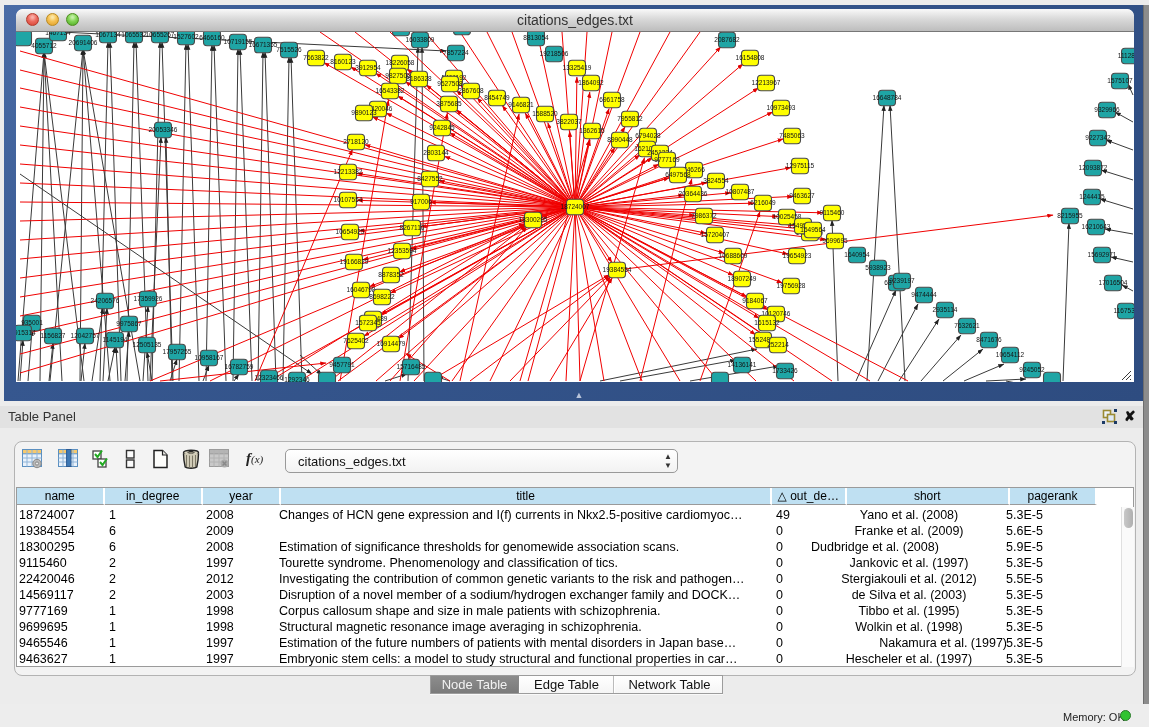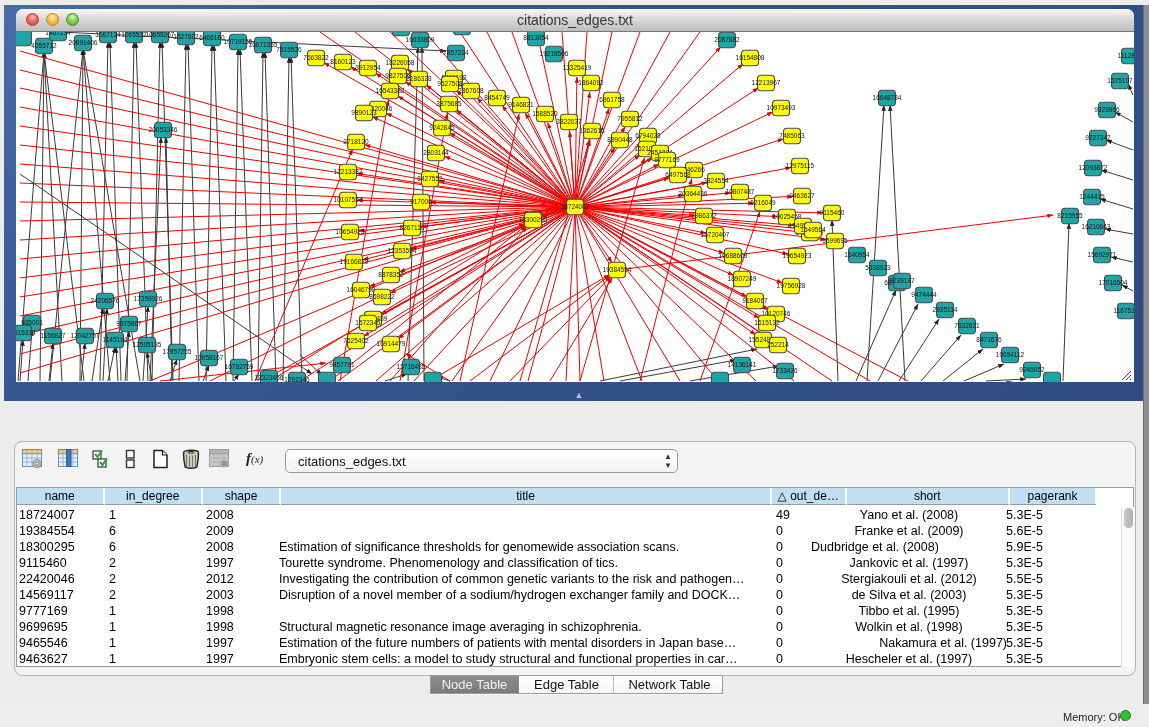--- a/index.html
+++ b/index.html
@@ -578,20 +578,31 @@
             <text x="778" y="347.2" font-size="6.5" fill="#151515" text-anchor="middle" font-family="Liberation Sans, sans-serif">252214</text>
 <rect x="566.5" y="199.2" width="17" height="15.6" rx="3.5" fill="#ffff00" stroke="#4a4a4a" stroke-width="1.1"></rect>
             <text x="575" y="209.2" font-size="6.5" fill="#151515" text-anchor="middle" font-family="Liberation Sans, sans-serif">18724007</text>
 </g>
 </svg>
     </div>
     <div id="collapsehandle">▲</div>
   </div>
   <div id="rightstrip"></div>
 
+  <div id="tp-head">
+    <div class="t">Table Panel</div>
+    <svg id="tp-float" viewBox="0 0 15 15">
+      <rect x="1.5" y="1.5" width="7" height="7" fill="#eef4fb" stroke="#9a8a33" stroke-width="1.6"></rect>
+      <rect x="5.5" y="5.5" width="7" height="7" fill="#dfeaf6" stroke="#9a8a33" stroke-width="1.6"></rect>
+      <rect x="12" y="0" width="3" height="3" fill="#1c3a66"></rect>
+      <rect x="0" y="12" width="3" height="3" fill="#1c3a66"></rect>
+      <rect x="12" y="12" width="3" height="3" fill="#1c3a66"></rect>
+    </svg>
+    <div id="tp-x">✘</div>
+  </div>
 
   <div id="mainpanel"></div>
   <div id="toolbar">
     <svg class="tbi" style="left:22px" width="21" height="20" viewBox="0 0 21 20">
         <rect x="0.5" y="0.5" width="19" height="17" fill="#eaf2fb" stroke="#5b8fc0"></rect>
         <rect x="1" y="1" width="18" height="3.4" fill="#f7c96d"></rect>
         <line x1="0.5" y1="4.8" x2="19.5" y2="4.8" stroke="#5b8fc0"></line>
         <line x1="0.5" y1="9" x2="19.5" y2="9" stroke="#8fb4d8"></line>
         <line x1="0.5" y1="13" x2="19.5" y2="13" stroke="#8fb4d8"></line>
         <line x1="5" y1="1" x2="5" y2="17.5" stroke="#8fb4d8"></line>
@@ -646,29 +657,30 @@
 <div class="tbi" style="left:246px;top:9px;font-size:15px;color:#222;font-family:'Liberation Serif',serif;font-style:italic"><b>f</b><span style="font-size:11px">(x)</span></div>
     <div id="combo">
         <div class="t">citations_edges.txt</div>
         <div class="st">▲<br>▼</div>
       </div>
   </div>
 
   <div id="tbl">
     <div class="hc" style="left:0px;width:87.5px">name</div>
 <div class="hc" style="left:87.5px;width:98.5px">in_degree</div>
-<div class="hc" style="left:186px;width:78px">shape</div>
+<div class="hc" style="left:186px;width:78px">year</div>
 <div class="hc" style="left:264px;width:491px">title</div>
 <div class="hc" style="left:755px;width:74.5px">△ out_de…</div>
 <div class="hc" style="left:829.5px;width:163.5px">short</div>
 <div class="hc" style="left:993px;width:87px">pagerank</div>
     <div class="row" style="left:0;top:19px;width:1100px">
         <span class="c" style="left:2px">18724007</span>
         <span class="c" style="left:92px">1</span>
         <span class="c" style="left:189px">2008</span>
+        <span class="c" style="left:262px">Changes of HCN gene expression and I(f) currents in Nkx2.5-positive cardiomyoc…</span>
         <span class="c" style="left:759px">49</span>
         <span class="c" style="left:794px;width:196px;text-align:center">Yano et al. (2008)</span>
         <span class="c" style="left:989px">5.3E-5</span>
       </div>
 <div class="row" style="left:0;top:35px;width:1100px">
         <span class="c" style="left:2px">19384554</span>
         <span class="c" style="left:92px">6</span>
         <span class="c" style="left:189px">2009</span>
         <span class="c" style="left:759px">0</span>
         <span class="c" style="left:794px;width:196px;text-align:center">Franke et al. (2009)</span>
@@ -707,20 +719,21 @@
         <span class="c" style="left:189px">2003</span>
         <span class="c" style="left:262px">Disruption of a novel member of a sodium/hydrogen exchanger family and DOCK…</span>
         <span class="c" style="left:759px">0</span>
         <span class="c" style="left:794px;width:196px;text-align:center">de Silva et al. (2003)</span>
         <span class="c" style="left:989px">5.3E-5</span>
       </div>
 <div class="row" style="left:0;top:115px;width:1100px">
         <span class="c" style="left:2px">9777169</span>
         <span class="c" style="left:92px">1</span>
         <span class="c" style="left:189px">1998</span>
+        <span class="c" style="left:262px">Corpus callosum shape and size in male patients with schizophrenia.</span>
         <span class="c" style="left:759px">0</span>
         <span class="c" style="left:794px;width:196px;text-align:center">Tibbo et al. (1995)</span>
         <span class="c" style="left:989px">5.3E-5</span>
       </div>
 <div class="row" style="left:0;top:131px;width:1100px">
         <span class="c" style="left:2px">9699695</span>
         <span class="c" style="left:92px">1</span>
         <span class="c" style="left:189px">1998</span>
         <span class="c" style="left:262px">Structural magnetic resonance image averaging in schizophrenia.</span>
         <span class="c" style="left:759px">0</span>

